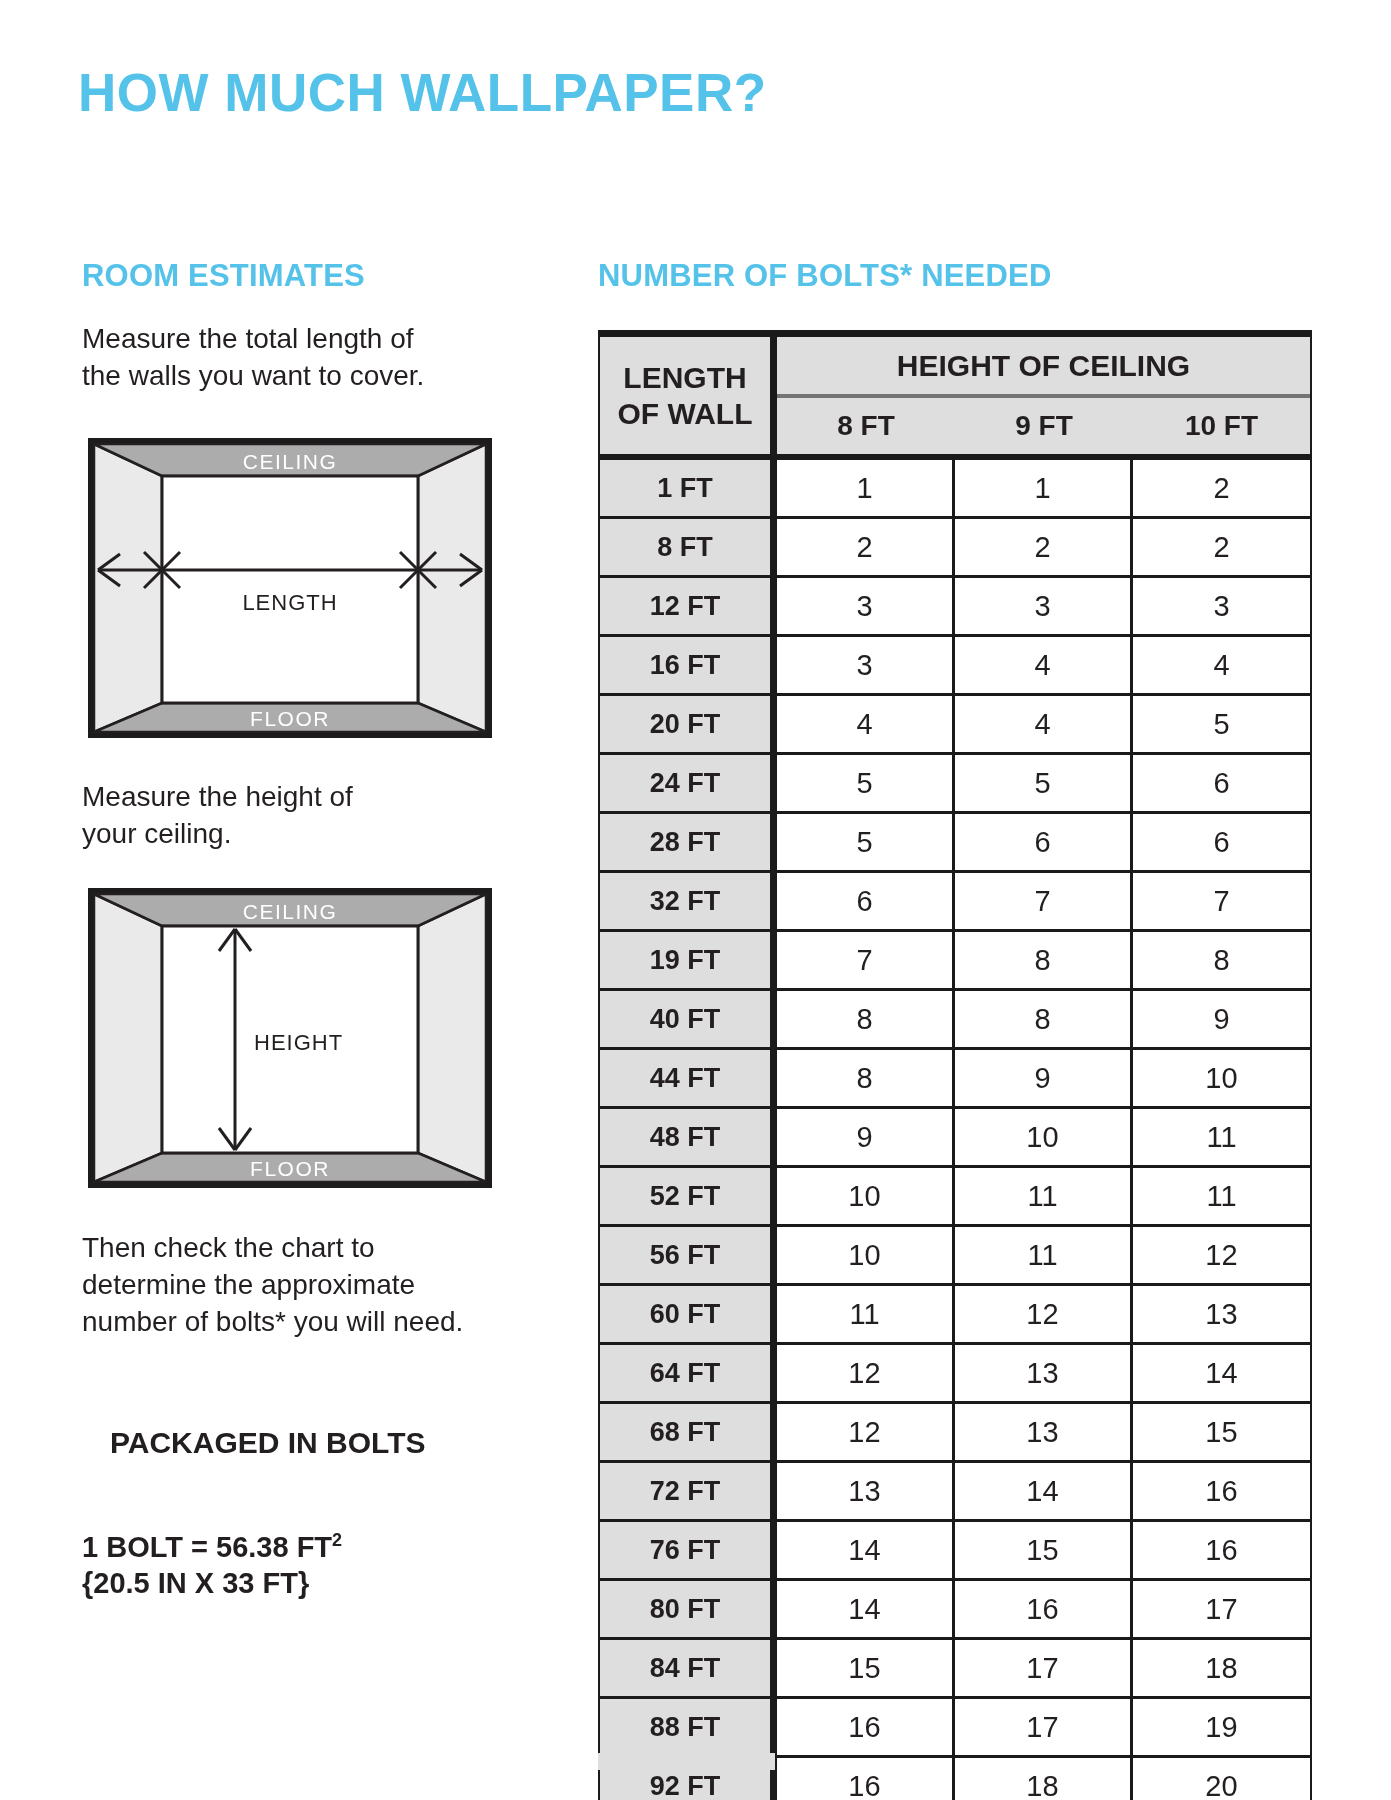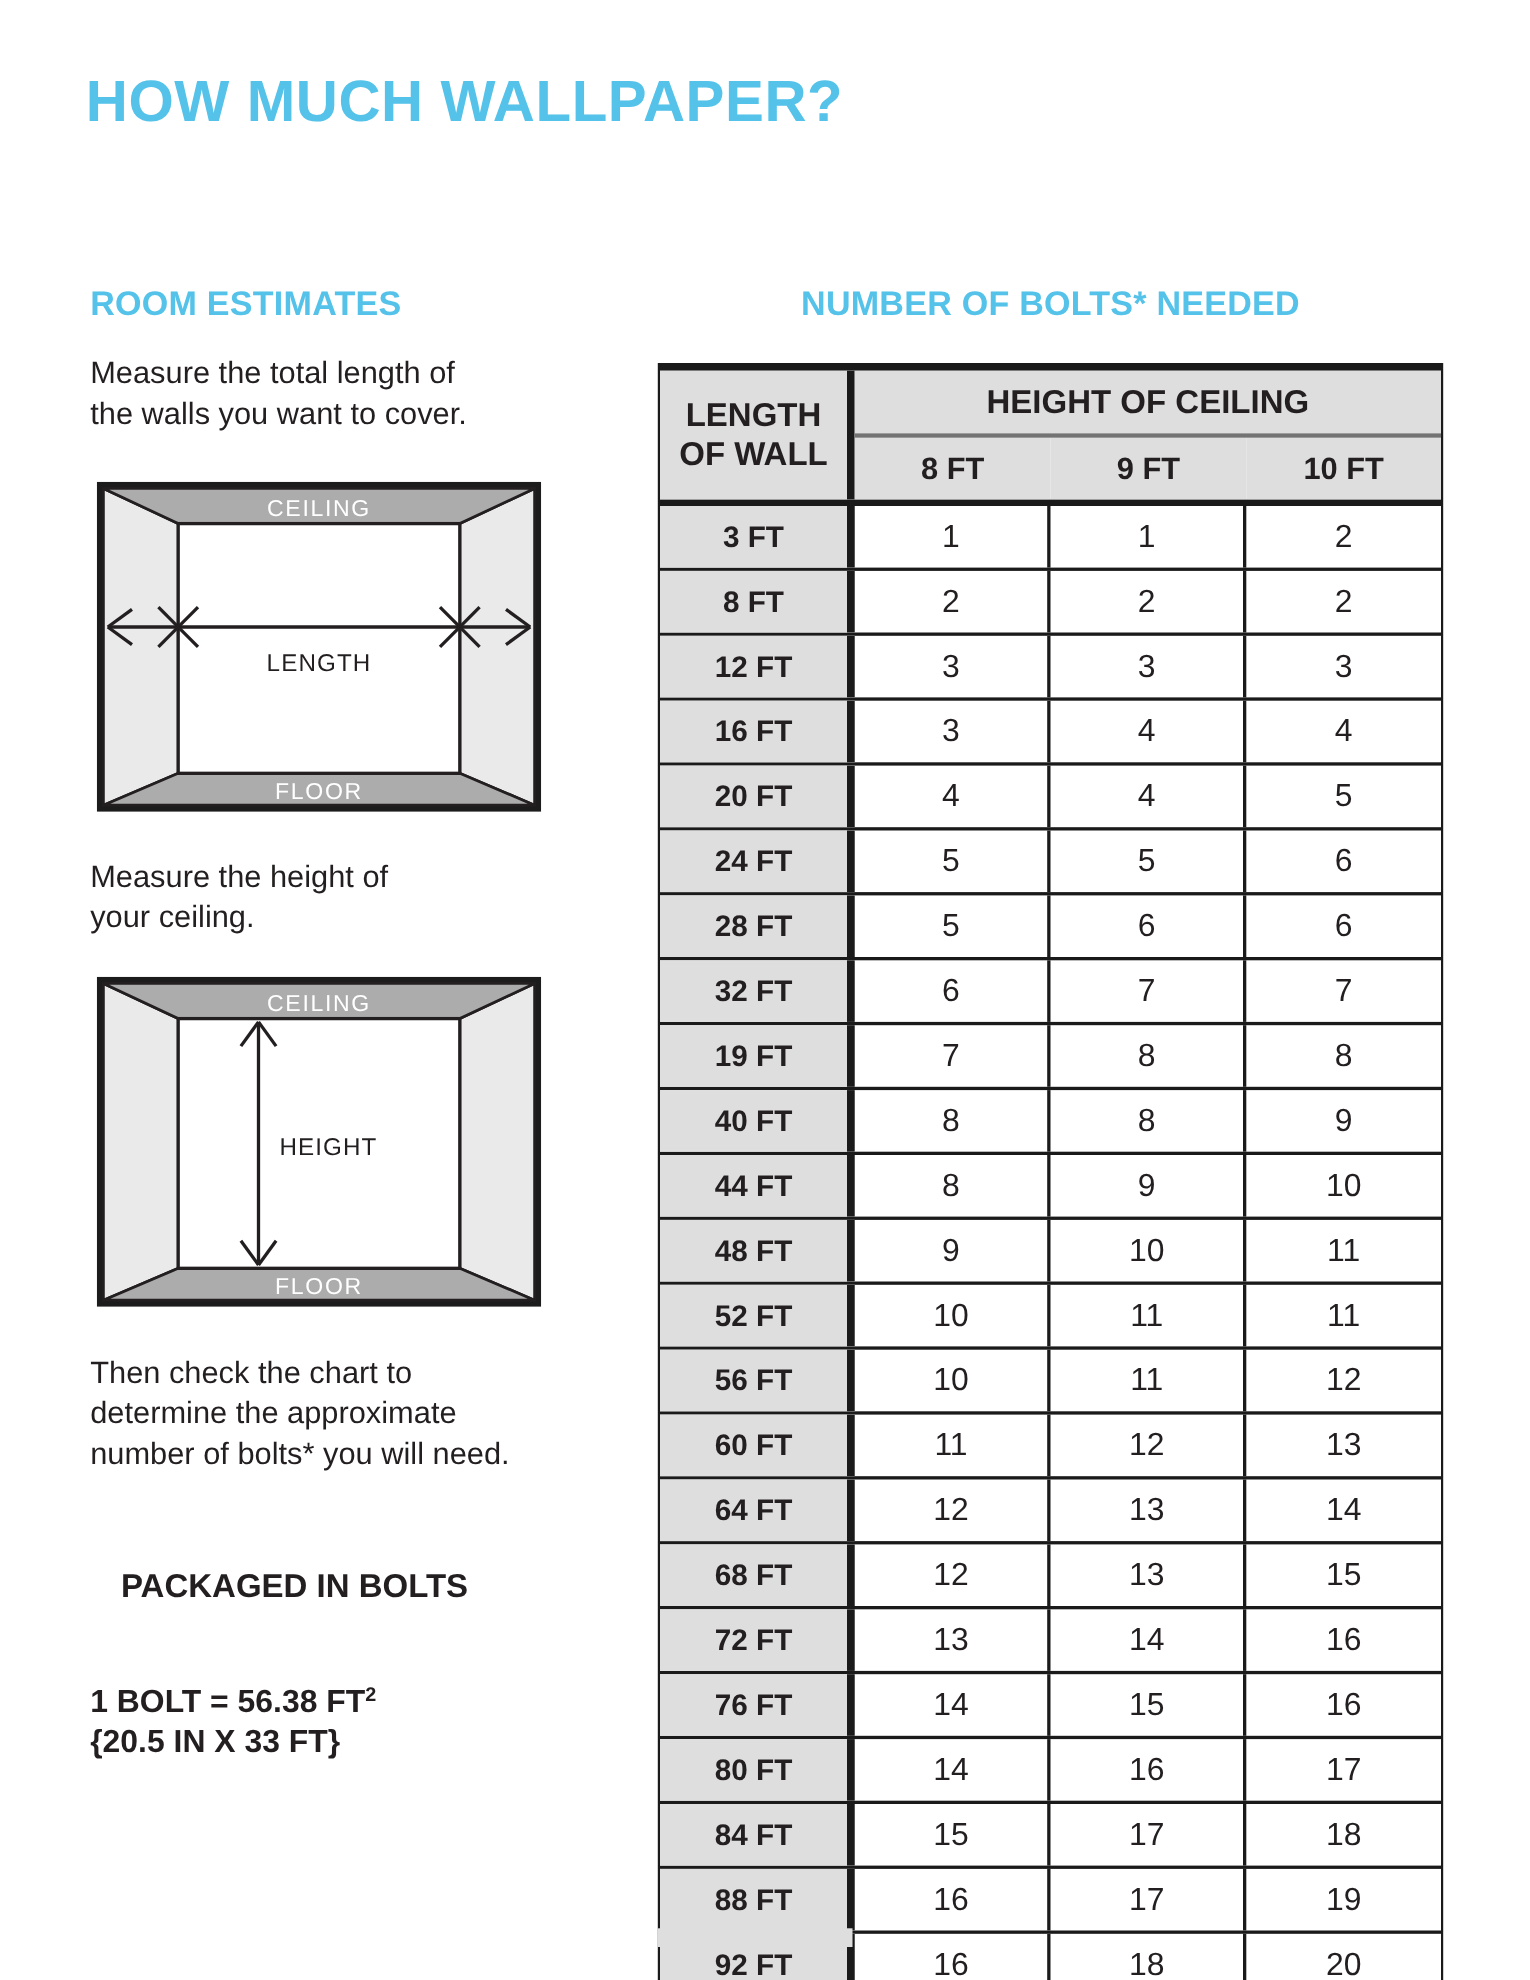--- a/index.html
+++ b/index.html
@@ -12,21 +12,21 @@
 
   
   .page-title{
     left:78px;top:62px;
     font-size:53px;font-weight:bold;color:#54c2e9;letter-spacing:.5px;
   }
   .section-head{
     font-size:31px;font-weight:bold;color:#54c2e9;letter-spacing:.2px;
   }
   #room-estimates-head{left:82px;top:258px;}
-  #bolts-needed-head{left:598px;top:258px;width:714px;text-align:center;}
+  #bolts-needed-head{left:598px;top:258px;width:714px;}
 
   
   .body-text{
     left:82px;font-size:28px;line-height:37px;white-space:pre-line;color:#231f20;
   }
   #para-length{top:320px;}
   #para-height{top:778px;}
   #para-chart{top:1229px;}
   .note-block{left:82px;top:1424px;font-size:30px;font-weight:bold;line-height:38px;}
   .note-block .indent{padding-left:28px;}
@@ -142,21 +142,21 @@
   <div class="thead">
     <div class="cell cell-length">LENGTH
 OF WALL</div>
     <div class="cell cell-group">HEIGHT OF CEILING</div>
     <div class="cell cell-sub">8 FT</div>
     <div class="cell cell-sub">9 FT</div>
     <div class="cell cell-sub">10 FT</div>
   </div>
   <div class="tbody">
       <div class="trow">
-        <div class="cell cell-label">3 FT</div>
+        <div class="cell cell-label">1 FT</div>
         <div class="cell cell-val">1</div>
         <div class="cell cell-val">1</div>
         <div class="cell cell-val lastcol">2</div>
       </div>
       <div class="trow">
         <div class="cell cell-label">8 FT</div>
         <div class="cell cell-val">2</div>
         <div class="cell cell-val">2</div>
         <div class="cell cell-val lastcol">2</div>
       </div>

